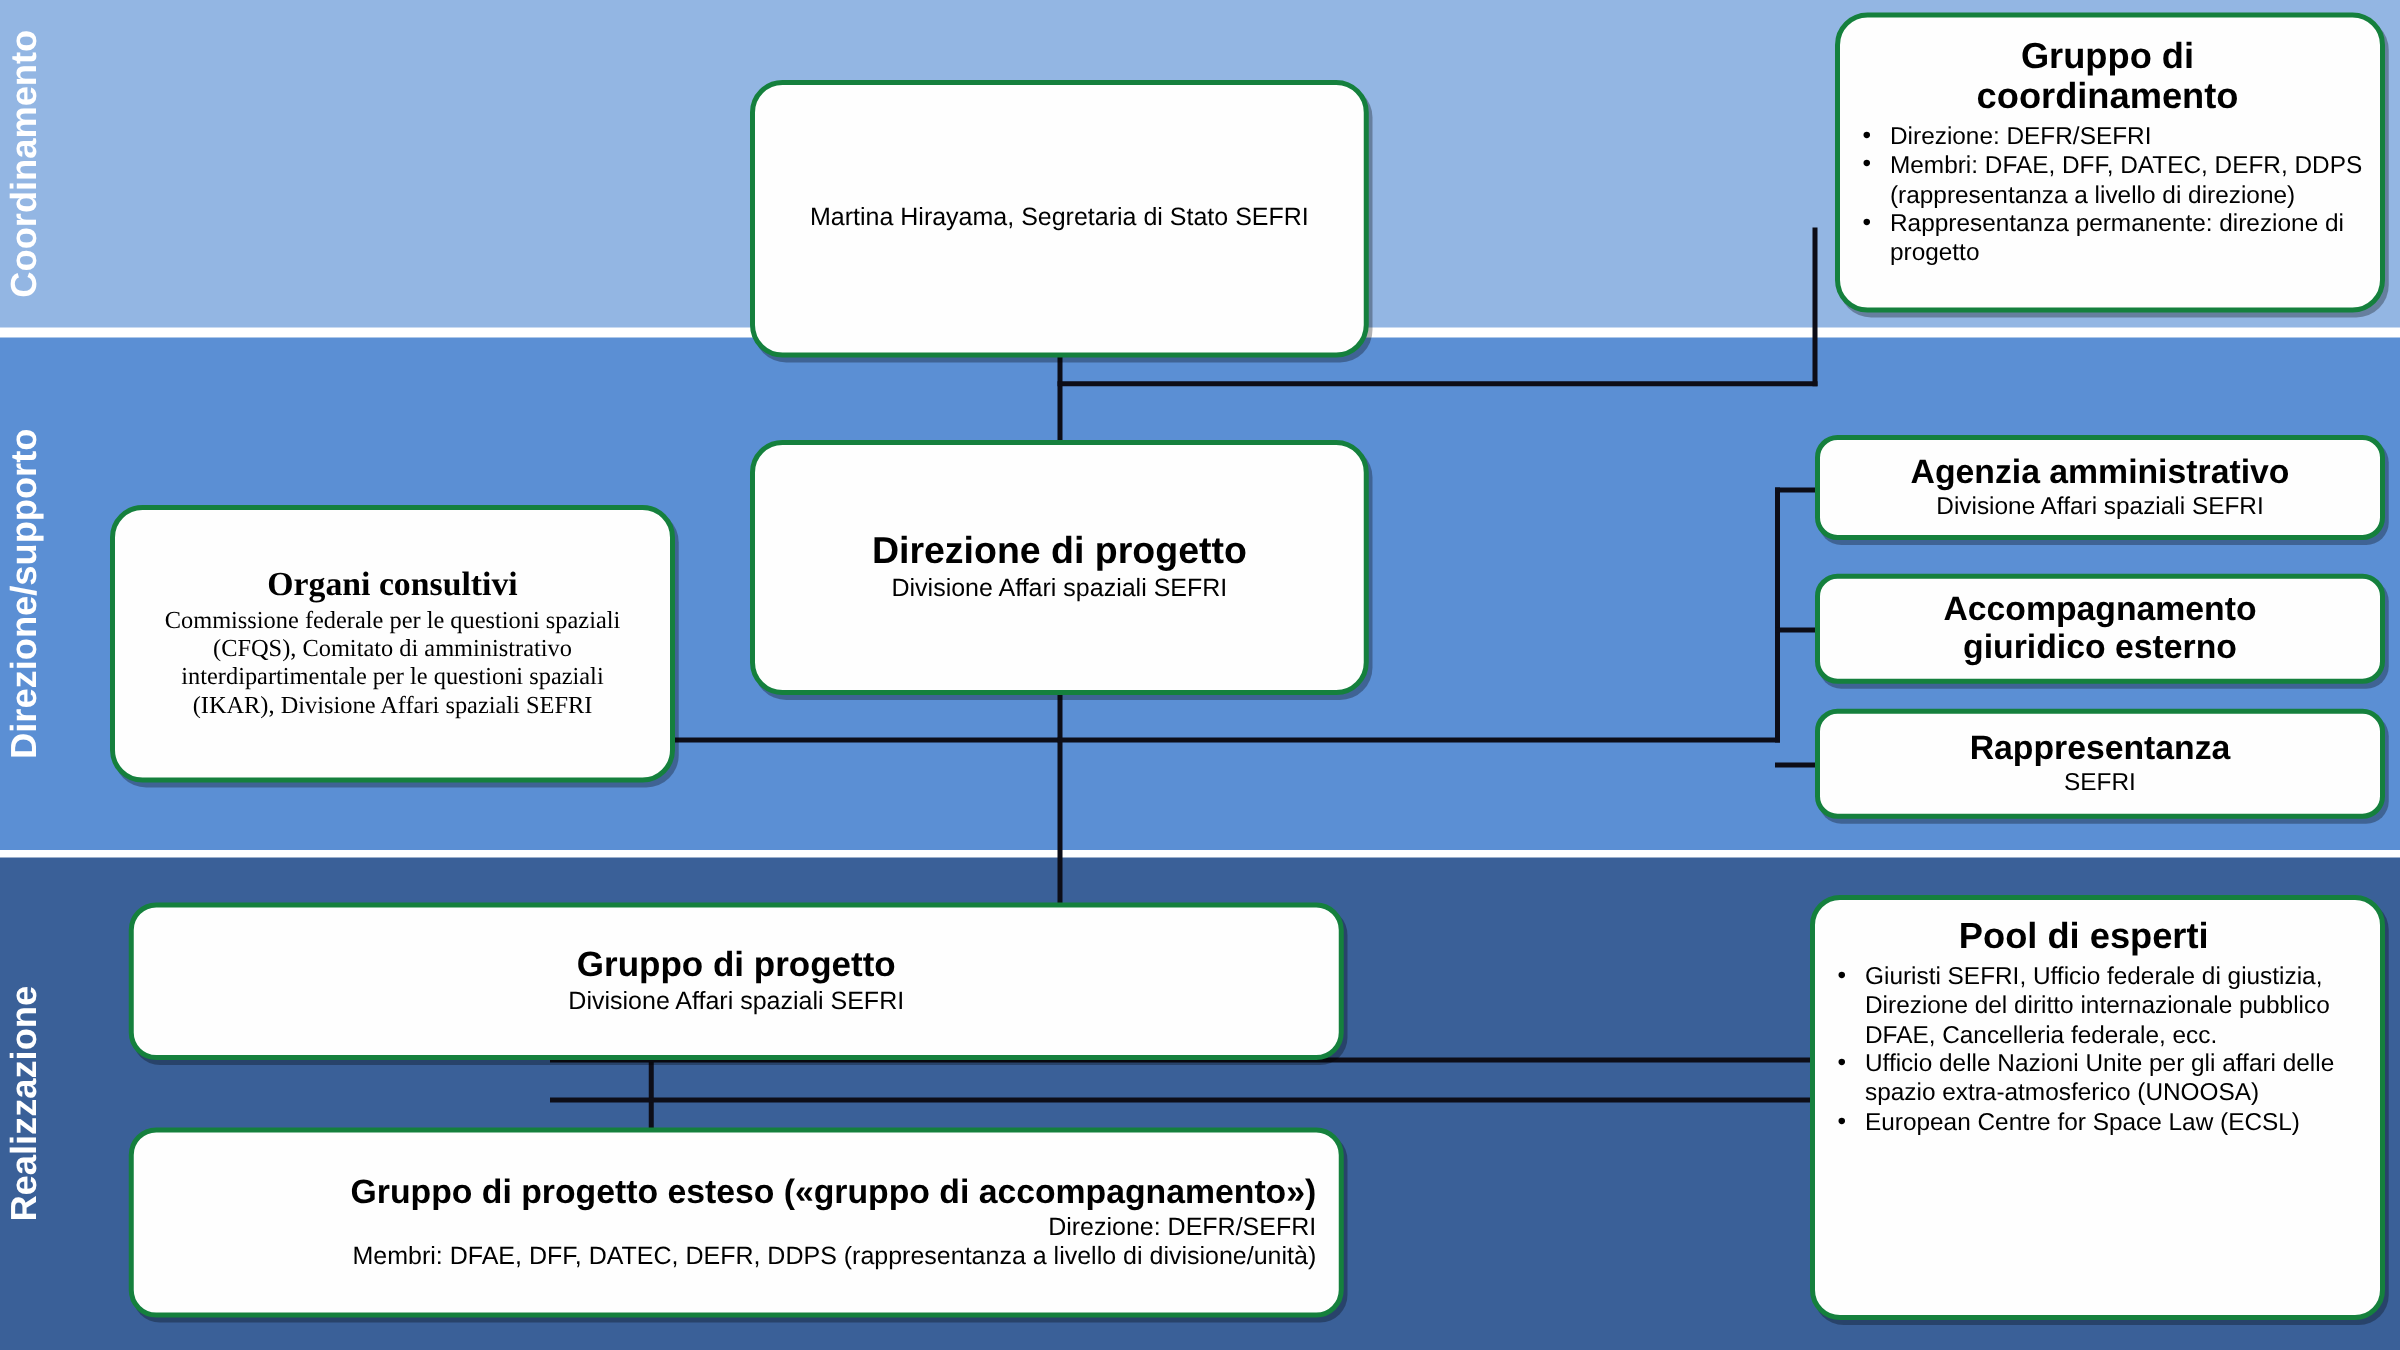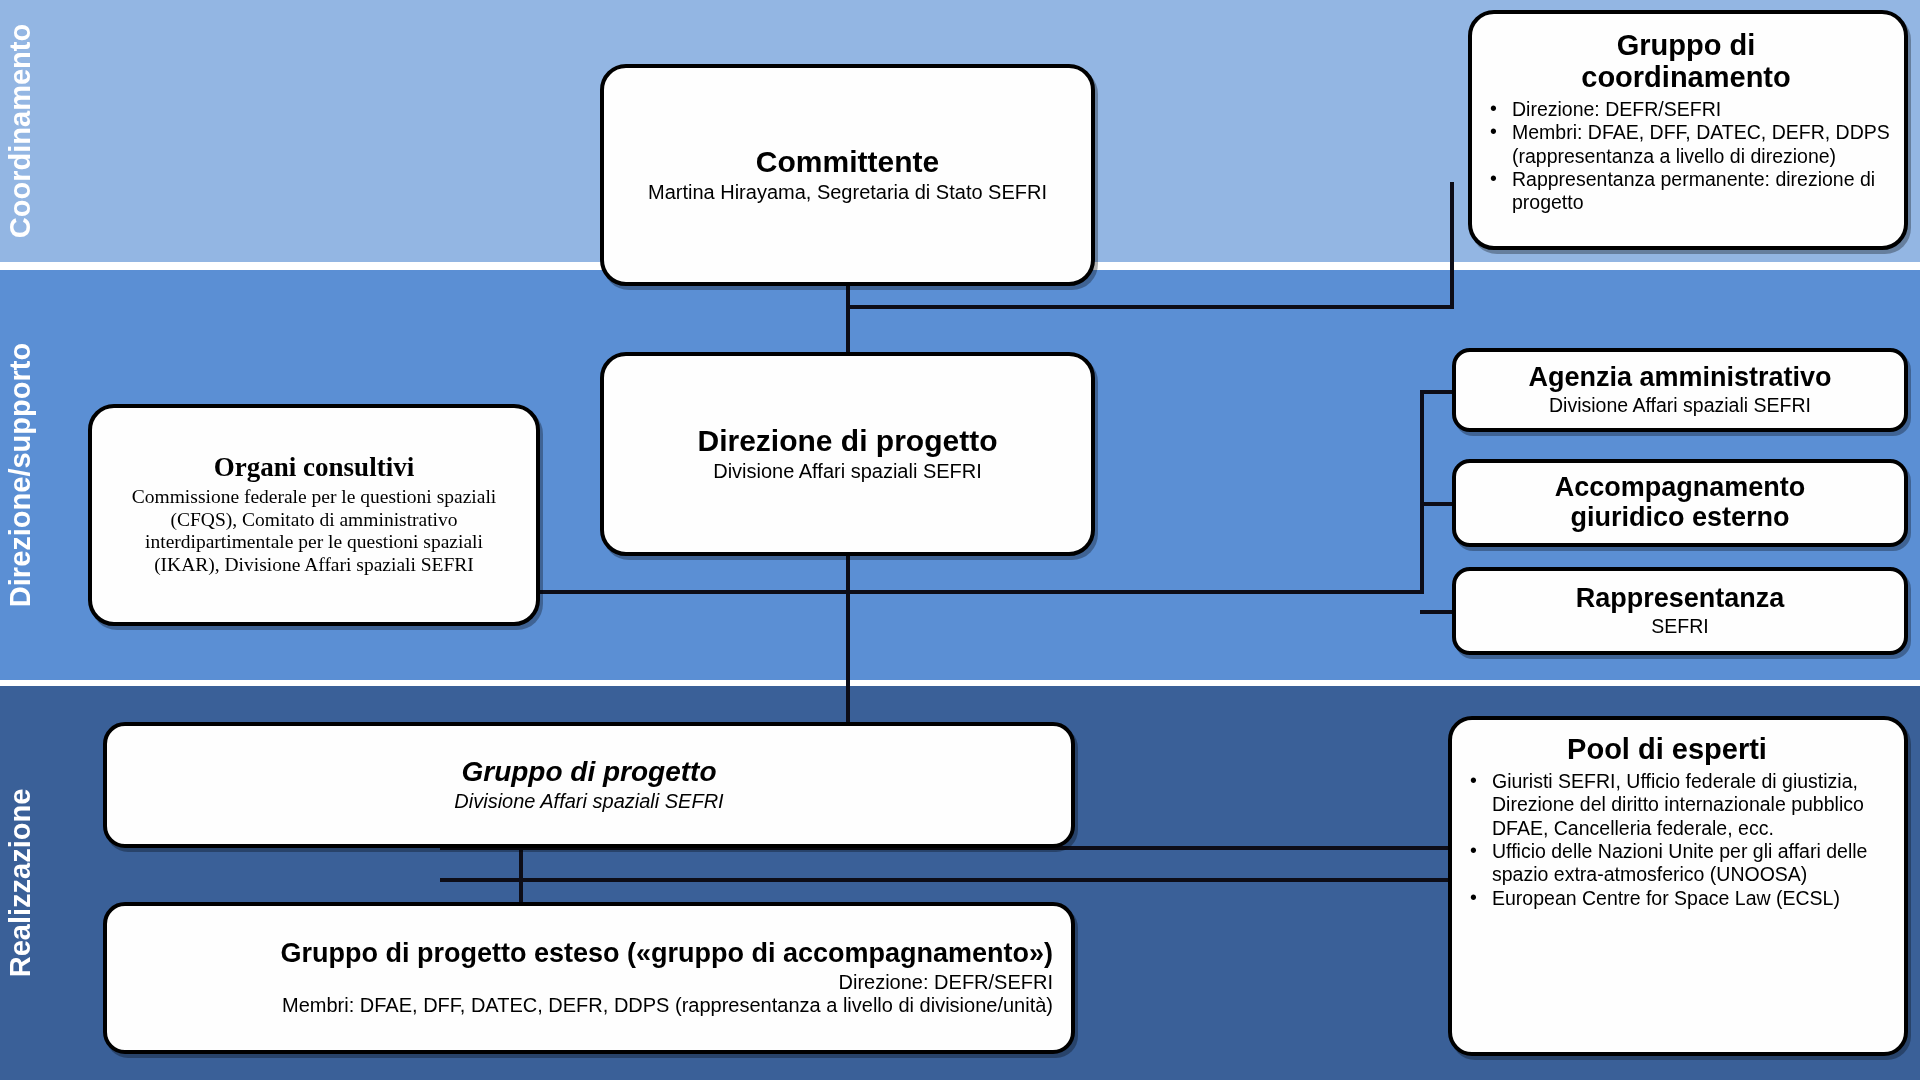--- a/index.html
+++ b/index.html
@@ -25,21 +25,21 @@
 
   
   .ln { position:absolute; background:#0d0d17; }
   .lnv { width:4px; }
   .lnh { height:4px; }
 
   
   .node {
     position:absolute;
     background:#fefefe;
-    border:4px solid #000000;
+    border:4px solid #15803d;
     border-radius:26px;
     display:flex;
     flex-direction:column;
     justify-content:center;
     text-align:center;
     color:#000000;
     box-shadow:3px 4px 0 rgba(0,0,0,0.30);
   }
   .node .ttl { font-weight:bold; line-height:1.1; }
   .node .sub { line-height:1.16; }
@@ -90,21 +90,20 @@
   <div class="ln lnh" style="left:1420px;top:390px;width:34px;"></div>
   <div class="ln lnh" style="left:1420px;top:502px;width:34px;"></div>
   <div class="ln lnh" style="left:1420px;top:610px;width:34px;"></div>
 
   <div class="ln lnv" style="left:519px;top:846px;height:60px;"></div>
   <div class="ln lnh" style="left:440px;top:846px;width:1012px;"></div>
   <div class="ln lnh" style="left:440px;top:878px;width:1012px;"></div>
   <div class="ln lnv" style="left:1448px;top:846px;height:34px;"></div>
 
   <div class="node" style="left:600px;top:64px;width:495px;height:222px;padding:0 26px;">
-    <div class="ttl" style="font-size:30px;margin-bottom:3px;">Committente</div>
     <div class="sub" style="font-size:20px;">Martina Hirayama, Segretaria di Stato SEFRI</div>
   </div>
 
   <div class="node bullets" style="left:1468px;top:10px;width:440px;height:240px;padding:16px 14px 10px 10px;">
     <div class="ttl" style="font-size:29px;margin-bottom:4px;">
       <div>Gruppo di</div>
       <div>coordinamento</div>
     </div>
     <ul>
       <li style="font-size:19.5px;">Direzione: DEFR/SEFRI</li>
@@ -133,21 +132,21 @@
       <div>Accompagnamento</div>
       <div>giuridico esterno</div>
     </div>
   </div>
 
   <div class="node" style="left:1452px;top:567px;width:456px;height:88px;padding:0 12px;border-radius:18px;">
     <div class="ttl" style="font-size:27px;margin-bottom:1px;">Rappresentanza</div>
     <div class="sub" style="font-size:19.5px;">SEFRI</div>
   </div>
 
-  <div class="node" style="left:103px;top:722px;width:972px;height:126px;padding:0 16px;border-radius:22px;font-style:italic;">
+  <div class="node" style="left:103px;top:722px;width:972px;height:126px;padding:0 16px;border-radius:22px;">
     <div class="ttl" style="font-size:28px;margin-bottom:2px;">Gruppo di progetto</div>
     <div class="sub" style="font-size:20px;">Divisione Affari spaziali SEFRI</div>
   </div>
 
   <div class="node" style="left:103px;top:902px;width:972px;height:152px;padding:0 18px;border-radius:22px;align-items:flex-end;">
     <div class="ttl" style="font-size:27px;margin-bottom:2px;">Gruppo di progetto esteso («gruppo di accompagnamento»)</div>
     <div class="sub" style="font-size:20px;">Direzione: DEFR/SEFRI</div>
     <div class="sub" style="font-size:20px;">Membri: DFAE, DFF, DATEC, DEFR, DDPS (rappresentanza a livello di divisione/unità)</div>
   </div>
 

